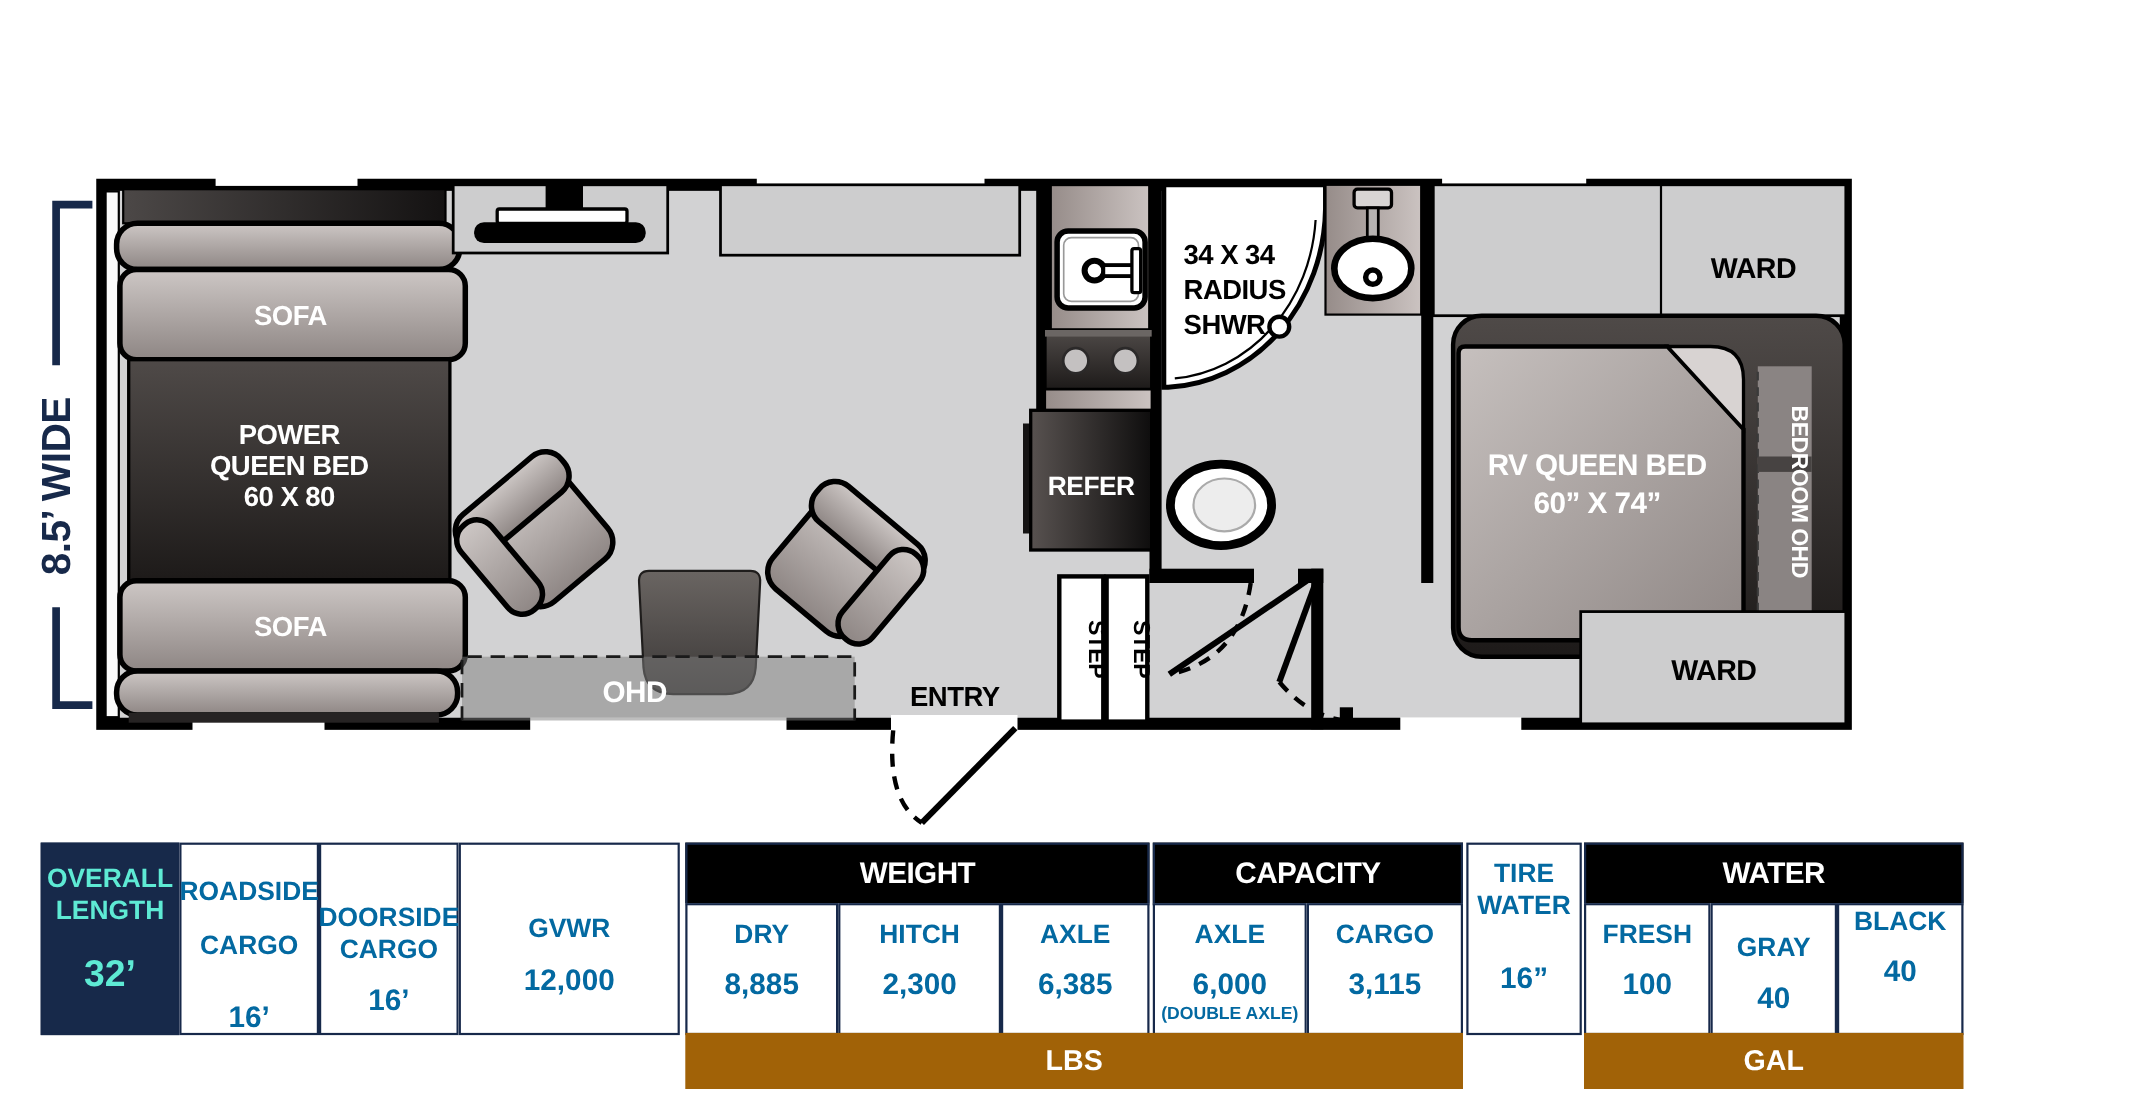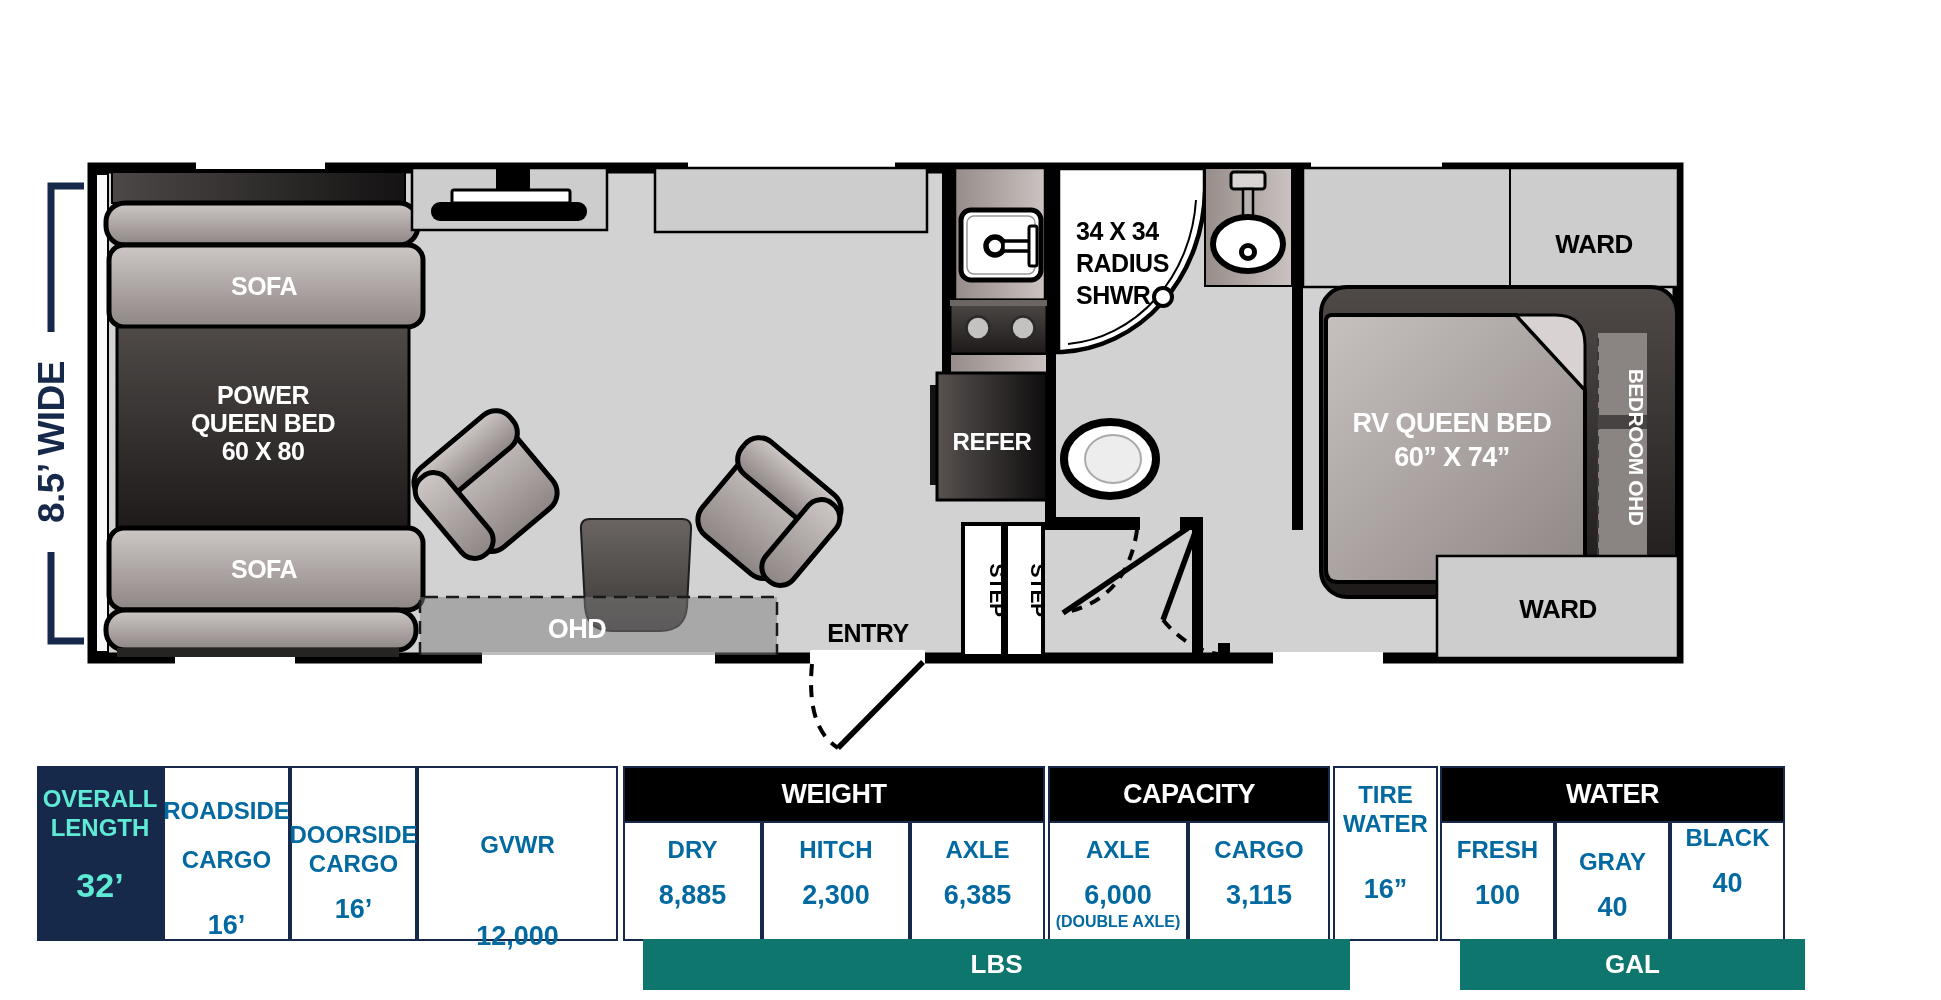--- a/index.html
+++ b/index.html
@@ -31,22 +31,22 @@
   .cell .lbl { font-size:24px; line-height:29px; }
   .cell .val { font-size:27px; }
   .cell .note { font-size:16px; line-height:17px; margin-top:2px; }
   .navy { background:#17294a !important; color:#5eead4; border-color:#17294a; }
   .blackhead {
     position:absolute; box-sizing:border-box; background:#000; color:#fff;
     border:2px solid #17294a; display:flex; align-items:center; justify-content:center;
     font-weight:bold; font-size:27px; letter-spacing:-0.5px;
   }
   .unitbar {
-    position:absolute; box-sizing:border-box; background:#0f766e; color:#fff;
-    display:flex; align-items:center; justify-content:center; font-weight:bold; font-size:26px;margin-left:20px;
+    position:absolute; box-sizing:border-box; background:#a16207; color:#fff;
+    display:flex; align-items:center; justify-content:center; font-weight:bold; font-size:26px;
   }
 </style>
 </head>
 <body>
 
 <div id="stage">
 
 
   <svg id="plan" width="1941" height="1000" viewBox="0 0 1941 1000">
     <defs>
@@ -225,21 +225,21 @@
     </div>
 
     <div class="cell" style="left:290px;top:766px;width:127px;height:175px;padding-top:52px;">
       <div class="lbl">DOORSIDE</div>
       <div class="lbl">CARGO</div>
       <div class="val" style="margin-top:16px;">16’</div>
     </div>
 
     <div class="cell" style="left:417px;top:766px;width:201px;height:175px;padding-top:62px;">
       <div class="lbl">GVWR</div>
-      <div class="val" style="margin-top:62px;">12,000</div>
+      <div class="val" style="margin-top:17px;">12,000</div>
     </div>
 
     <div class="blackhead" style="left:623px;top:766px;width:422px;height:57px;">WEIGHT</div>
 
     <div class="cell" style="left:623px;top:821px;width:139px;height:120px;padding-top:12px;">
       <div class="lbl">DRY</div>
       <div class="val" style="margin-top:16px;">8,885</div>
     </div>
     <div class="cell" style="left:762px;top:821px;width:148px;height:120px;padding-top:12px;">
       <div class="lbl">HITCH</div>

